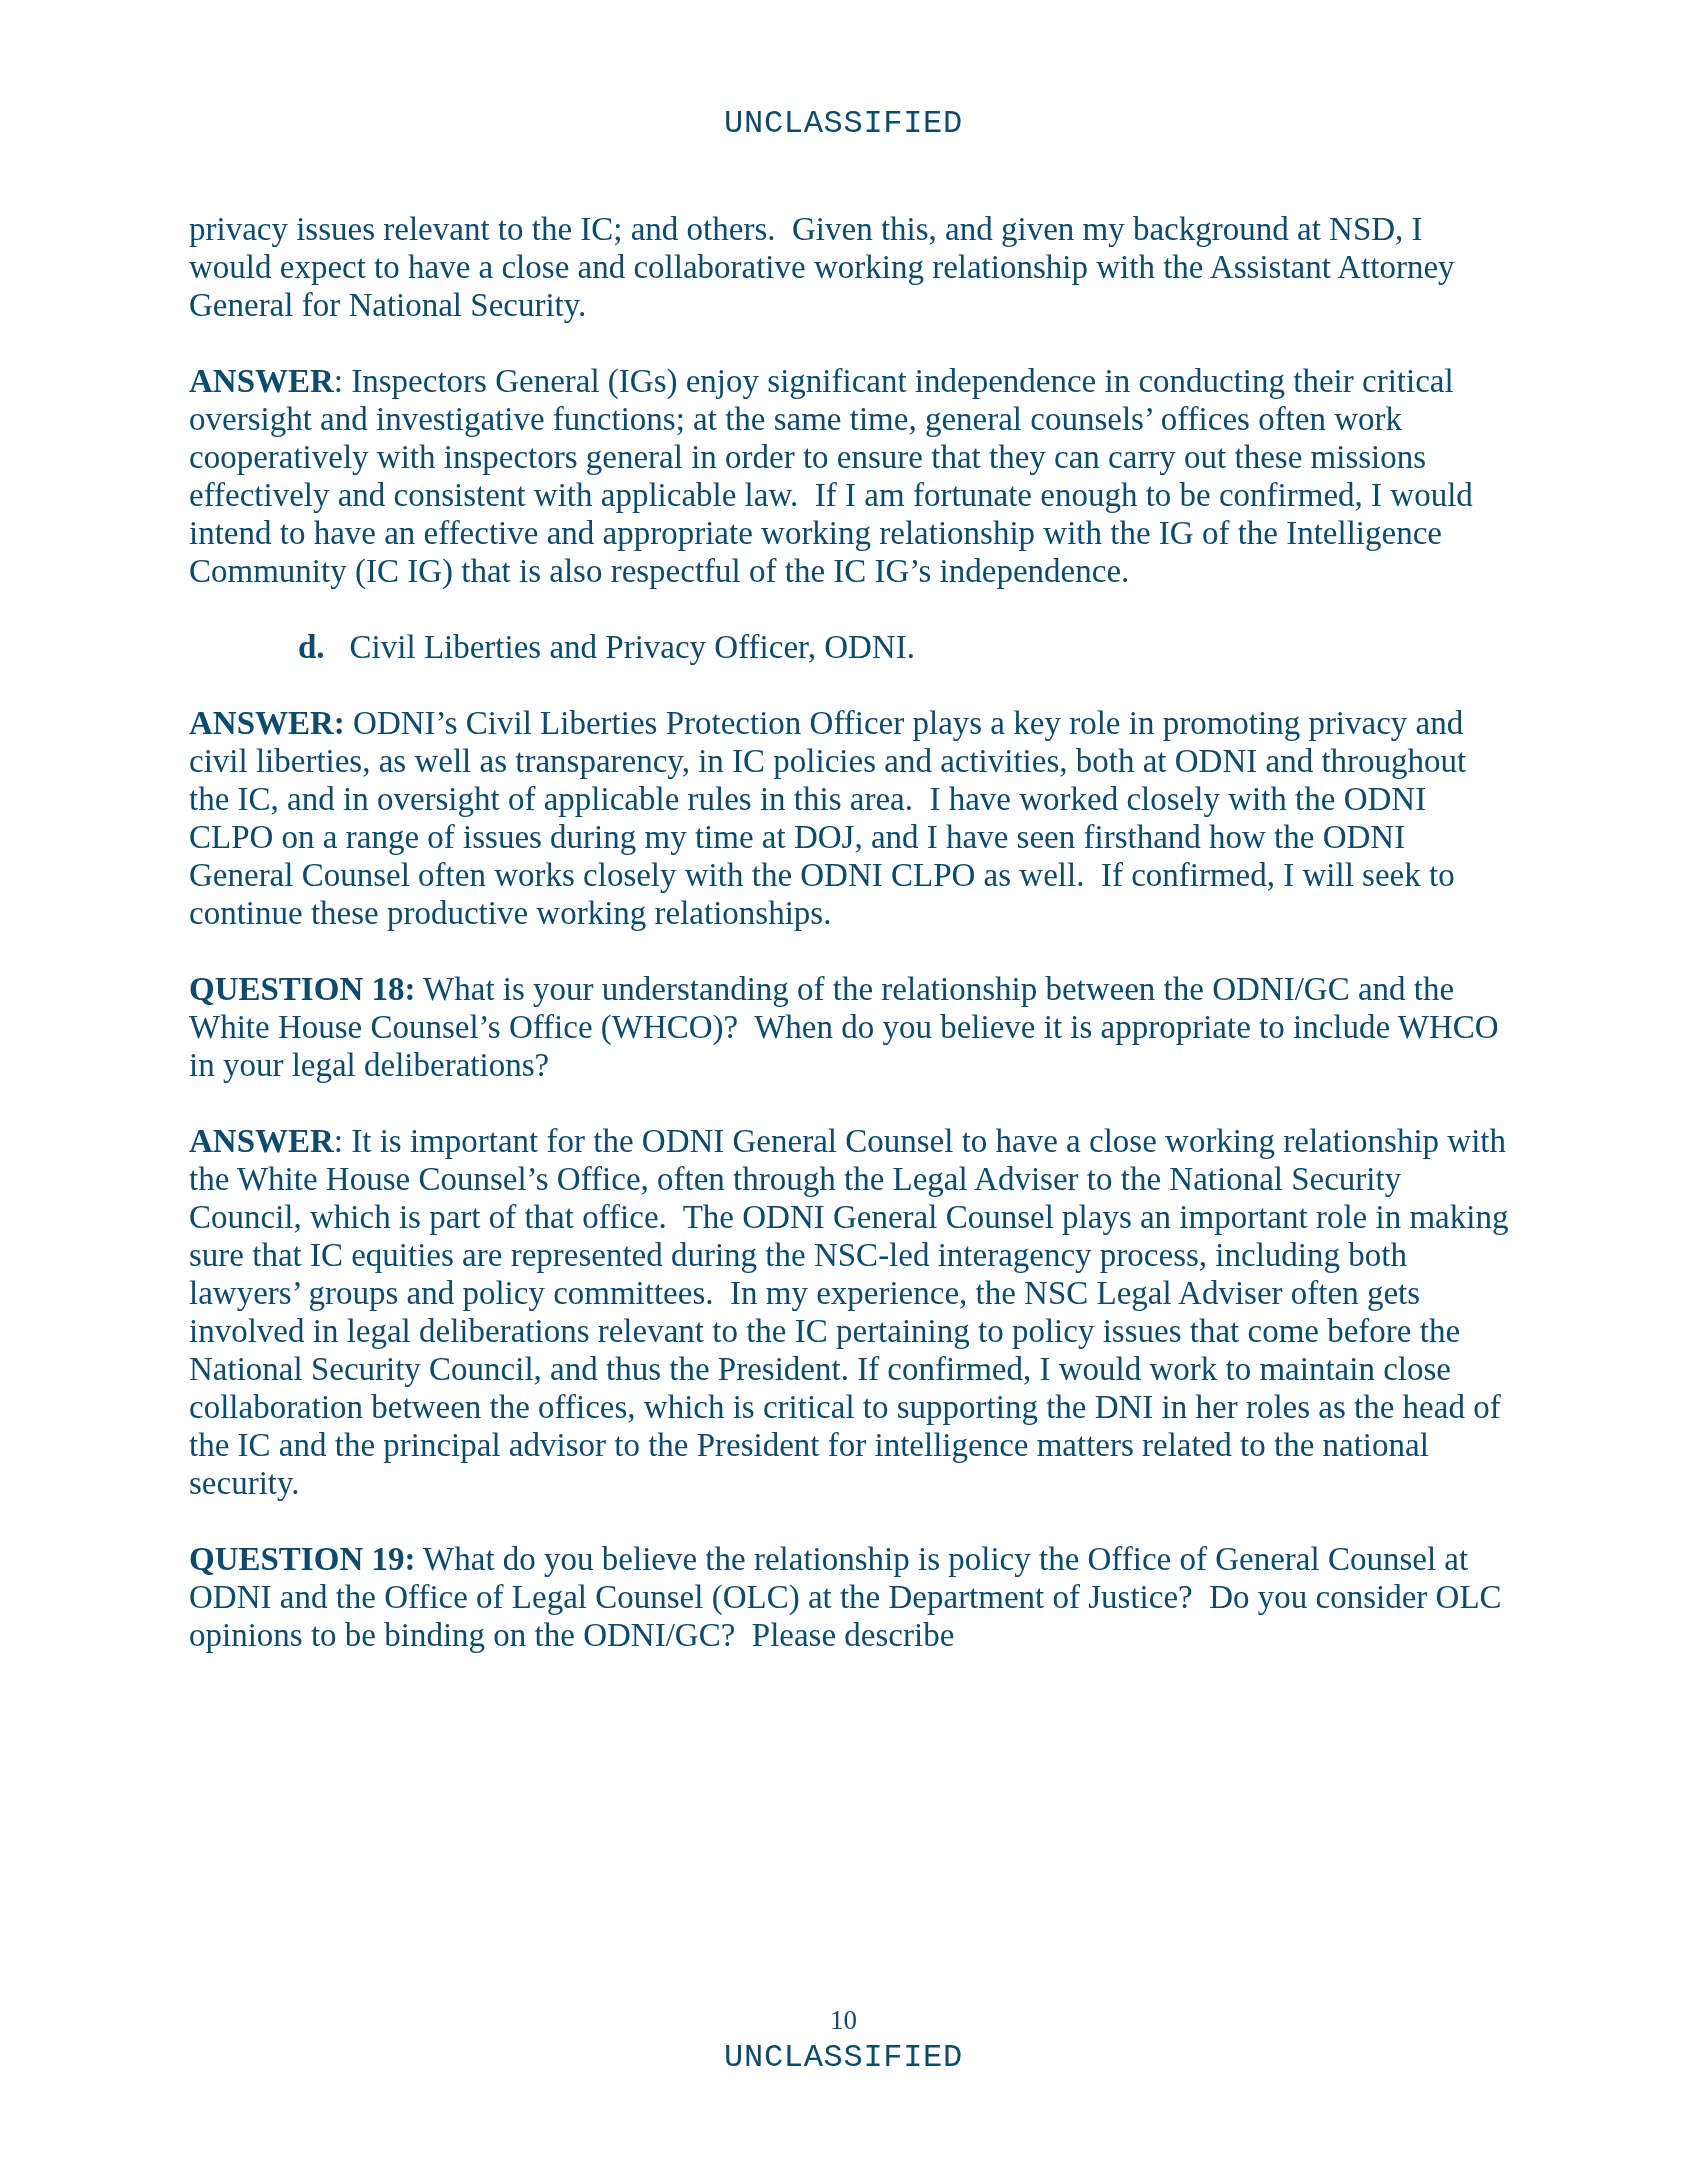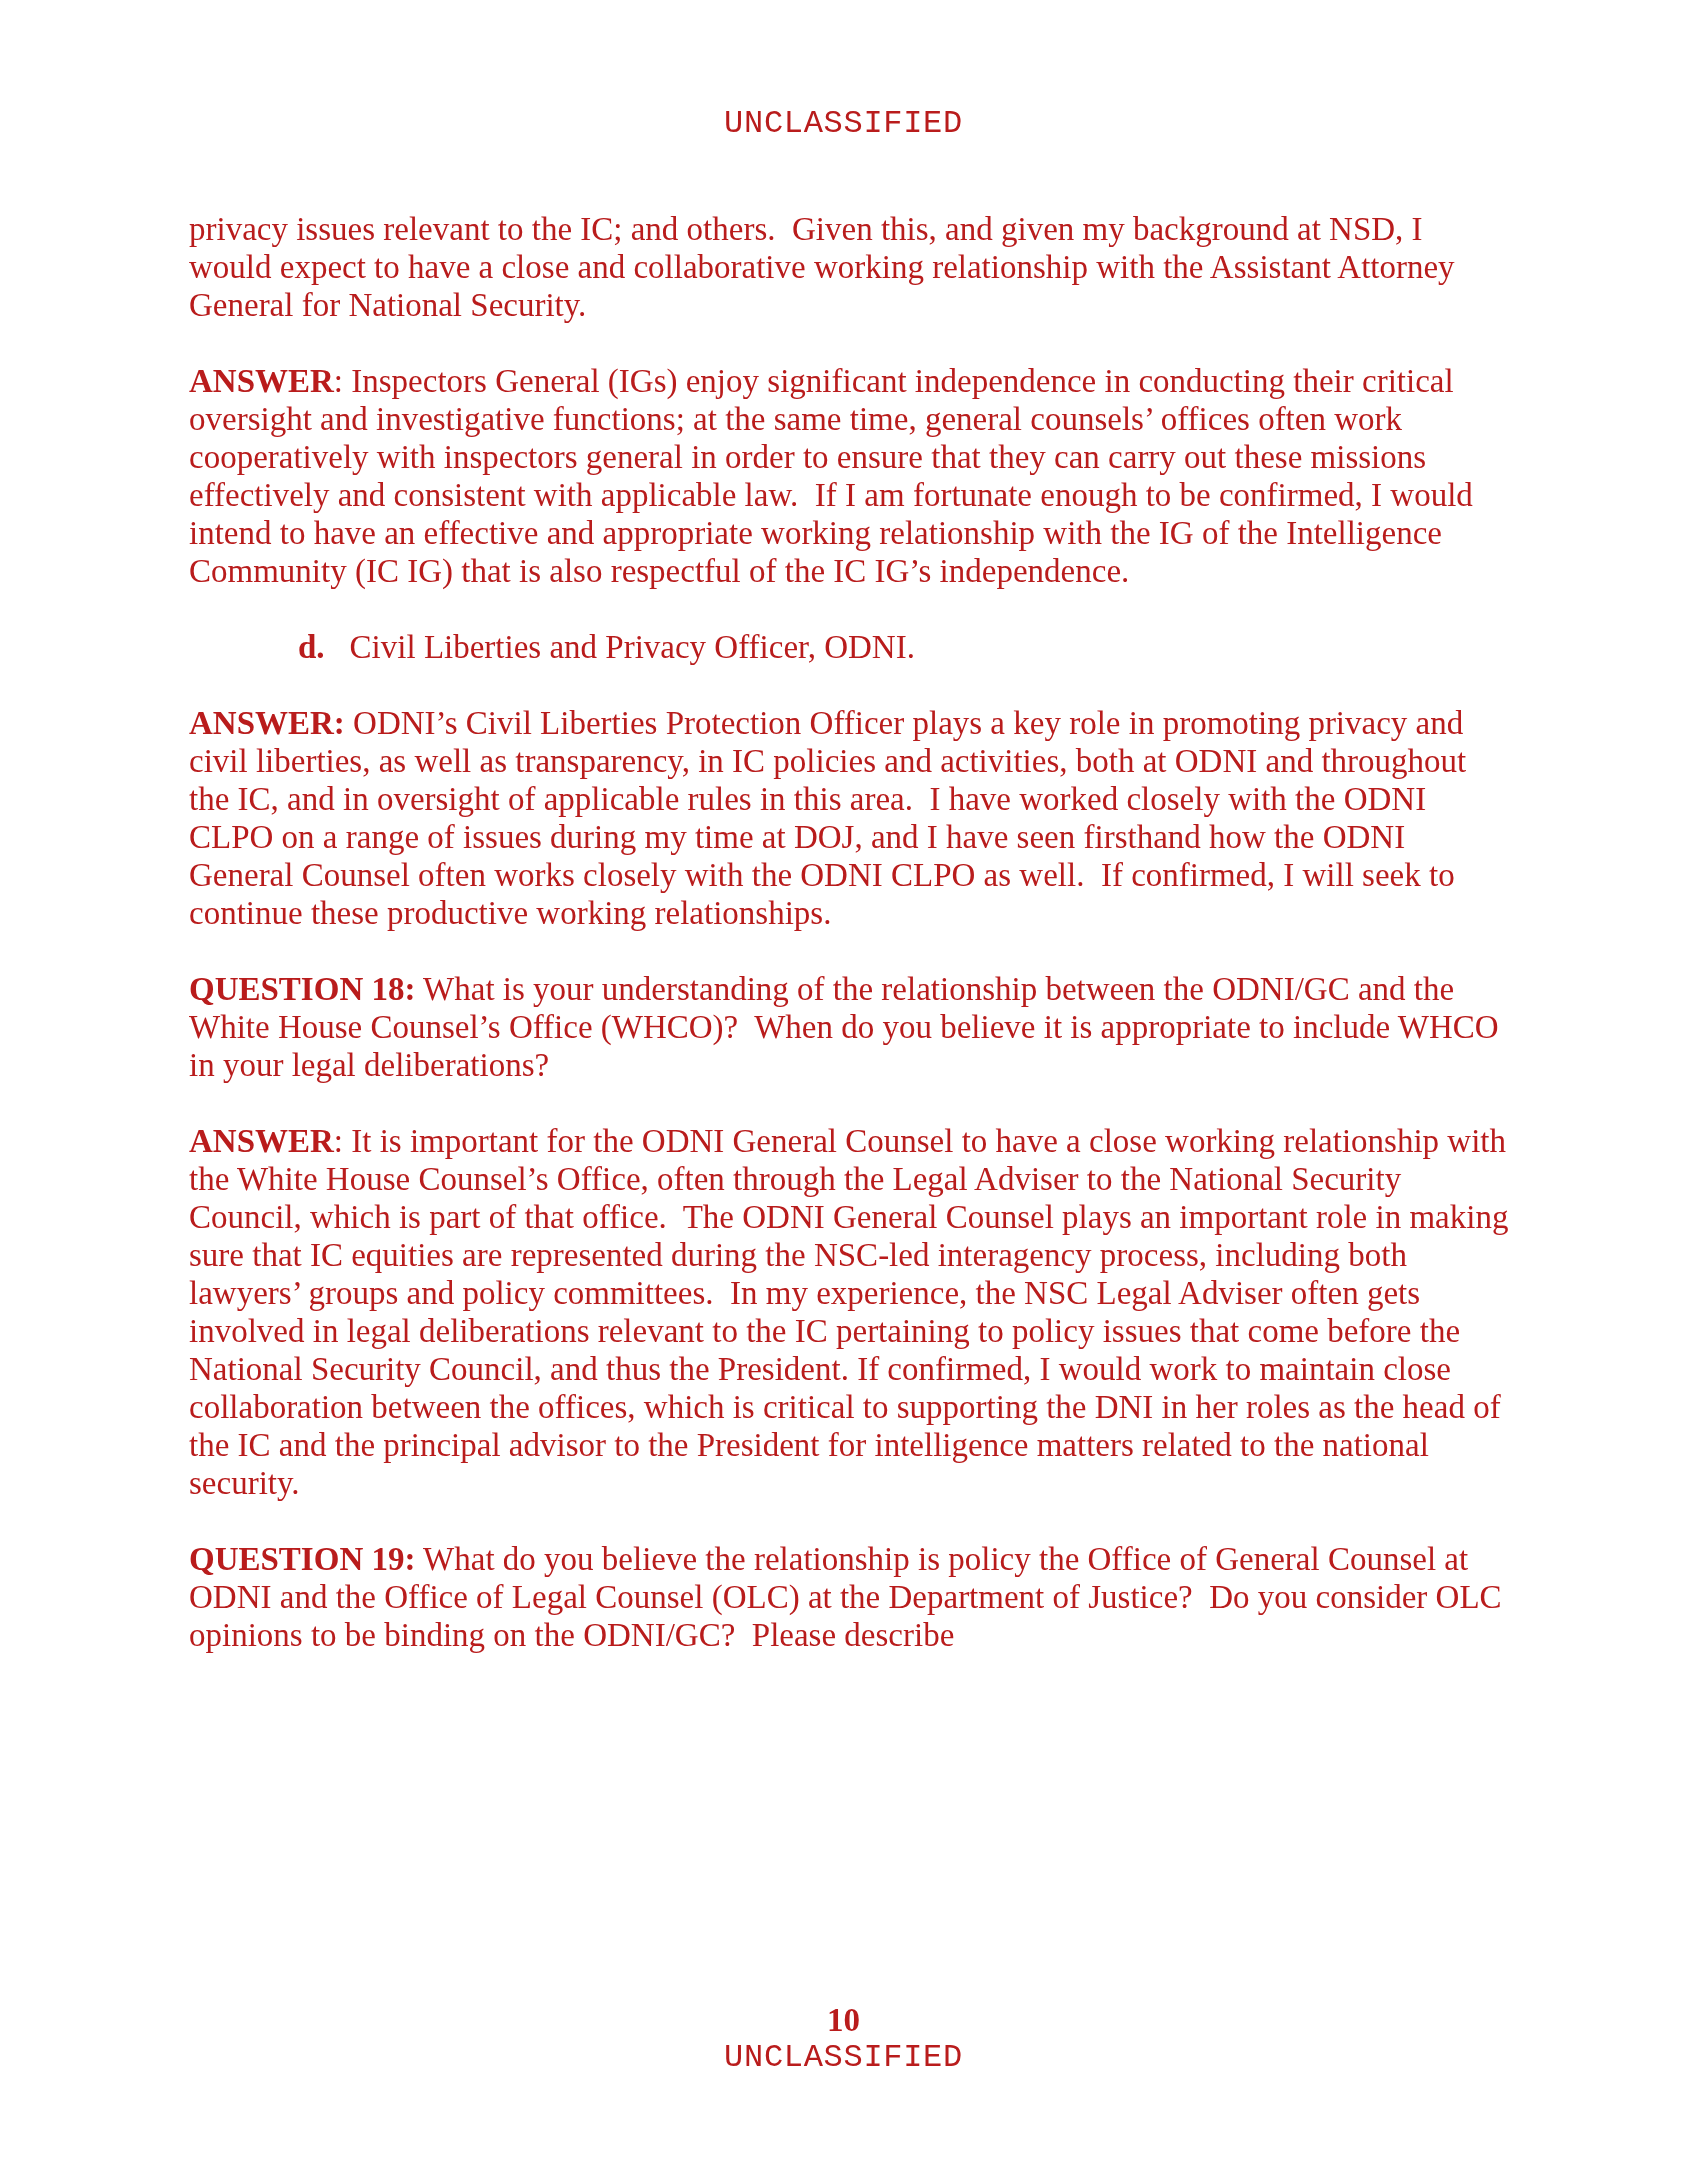--- a/index.html
+++ b/index.html
@@ -5,21 +5,21 @@
   html, body {
     margin: 0;
     padding: 0;
     background: #ffffff;
   }
   .page {
     position: relative;
     width: 1687px;
     height: 2183px;
     background: #ffffff;
-    color: #b91c1c;
+    color: #0c4a6e;
     font-family: "Liberation Serif", serif;
     font-size: 33px;
     line-height: 38px;
     overflow: hidden;
   }
   .classification {
     font-family: "Liberation Mono", monospace;
     font-size: 32px;
     letter-spacing: 0.7px;
   }
@@ -53,22 +53,22 @@
     margin-right: 25px;
   }
   .footer-band {
     position: absolute;
     top: 2001px;
     left: 0;
     width: 100%;
     text-align: center;
   }
   .page-number {
-    font-weight: bold;
-    font-size: 33px;
+    font-weight: normal;
+    font-size: 27px;
     line-height: 38px;
     font-family: "Liberation Serif", serif;
   }
 </style>
 </head>
 <body>
 
 <div class="page">
 
   <div class="header-band classification">UNCLASSIFIED</div>

